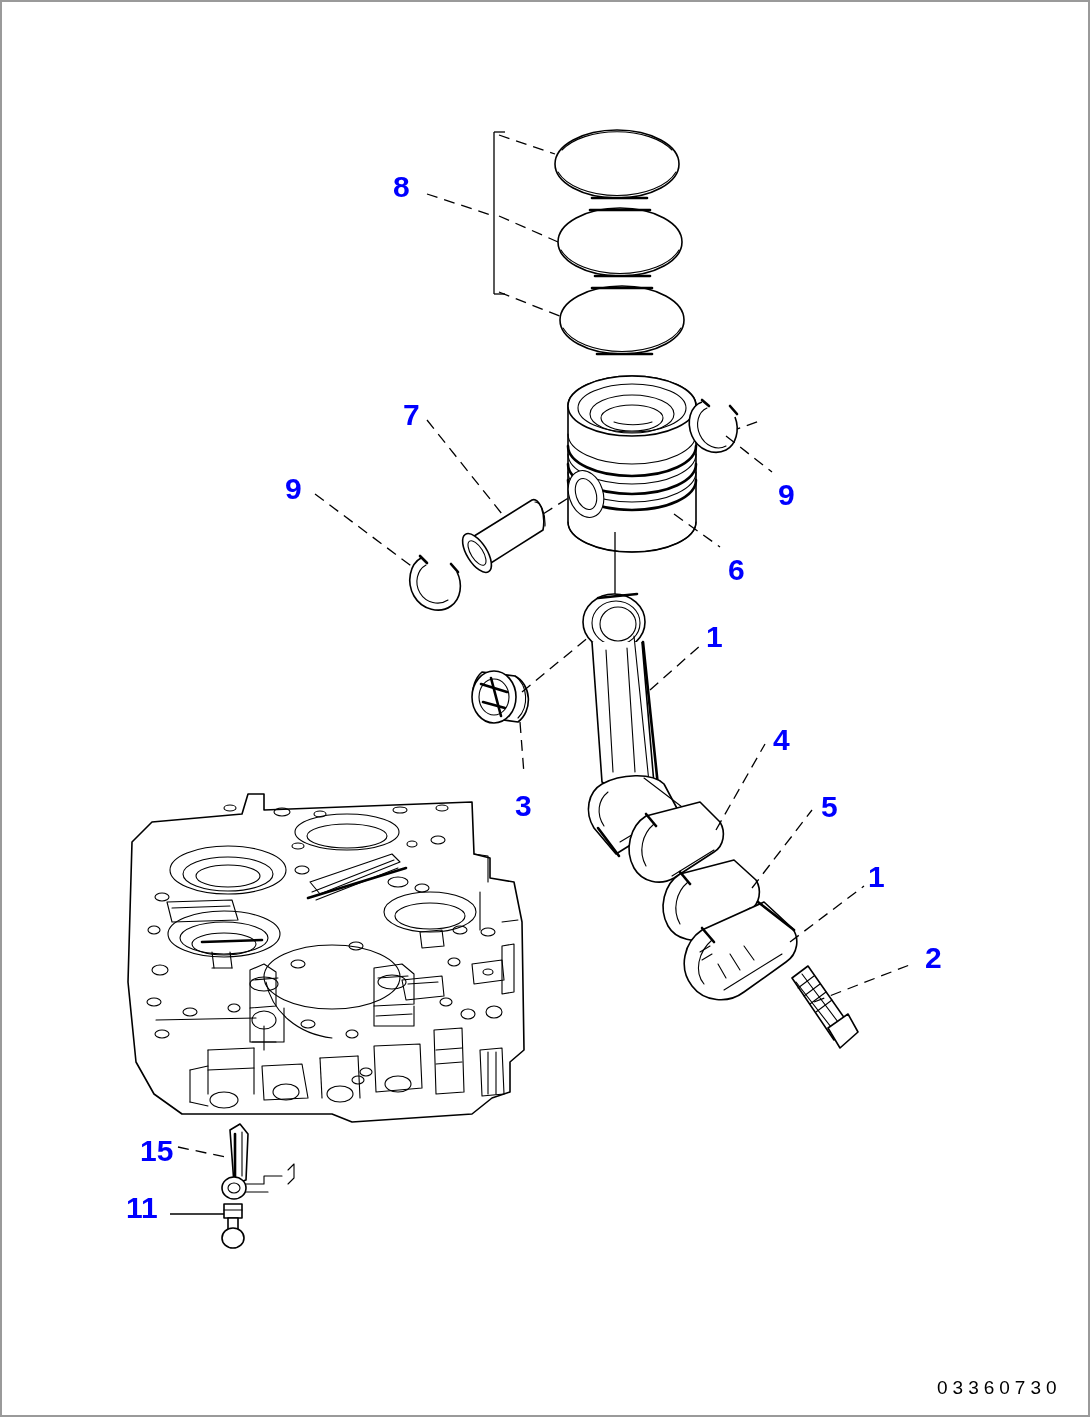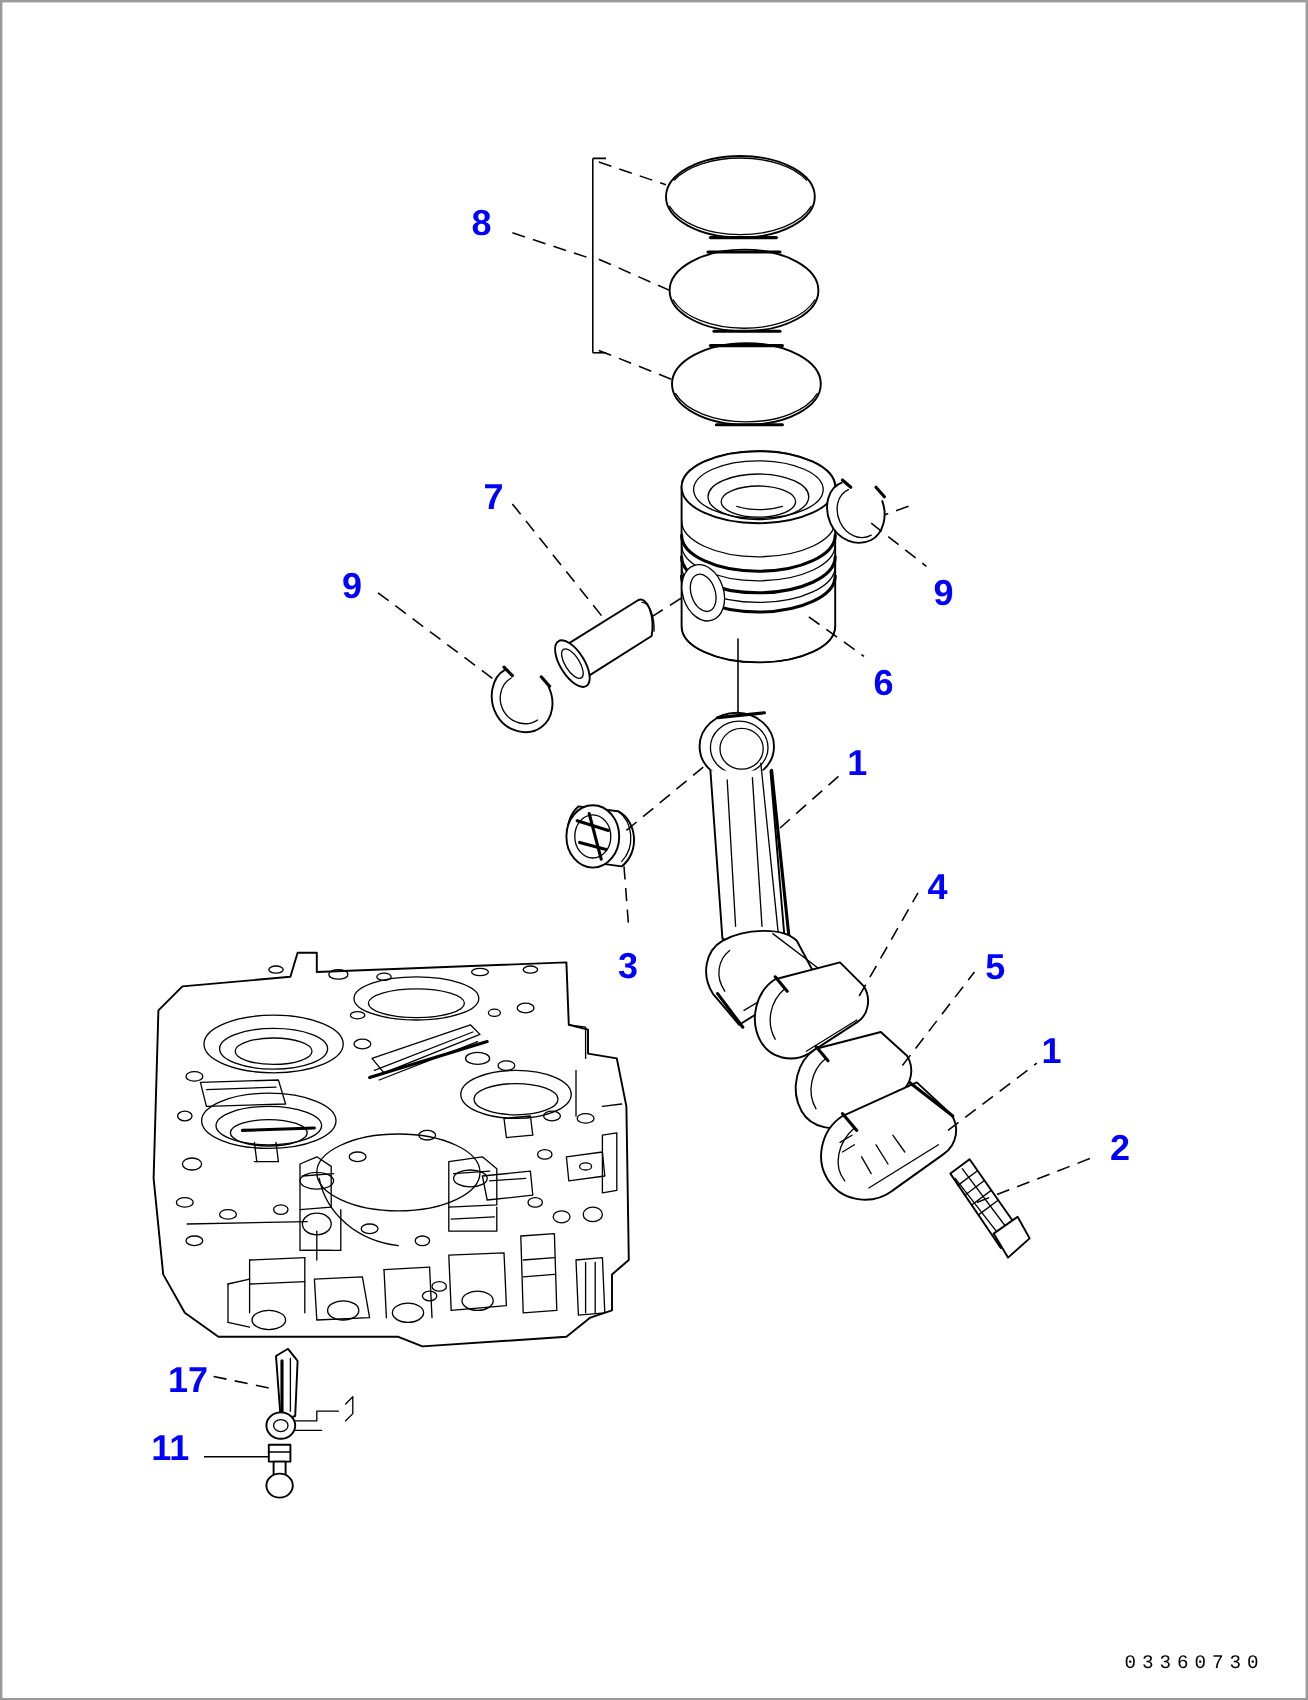--- a/index.html
+++ b/index.html
@@ -35,22 +35,22 @@
     font-weight: bold;
     font-size: 30px;
     line-height: 30px;
     letter-spacing: 0px;
     user-select: none;
     white-space: nowrap;
   }
   .dwg-number {
     position: absolute;
     color: #000000;
-    font-family: Liberation Mono, monospace;
-    font-size: 16px;
+    font-family: Liberation Sans, sans-serif;
+    font-size: 19px;
     letter-spacing: 5px;
     white-space: nowrap;
   }
 </style>
 </head>
 <body>
 
 <div id="page">
 
   <svg id="diagram-svg" viewBox="0 0 1090 1417" xmlns="http://www.w3.org/2000/svg">
@@ -449,18 +449,18 @@
   <div class="callout" style="left:401px; top:398px;">7</div>
   <div class="callout" style="left:283px; top:472px;">9</div>
   <div class="callout" style="left:776px; top:478px;">9</div>
   <div class="callout" style="left:726px; top:553px;">6</div>
   <div class="callout" style="left:704px; top:620px;">1</div>
   <div class="callout" style="left:513px; top:789px;">3</div>
   <div class="callout" style="left:771px; top:723px;">4</div>
   <div class="callout" style="left:819px; top:790px;">5</div>
   <div class="callout" style="left:866px; top:860px;">1</div>
   <div class="callout" style="left:923px; top:941px;">2</div>
-  <div class="callout" style="left:138px; top:1134px;">17</div>
+  <div class="callout" style="left:138px; top:1134px;">15</div>
   <div class="callout" style="left:124px; top:1191px;">11</div>
 
   <div class="dwg-number" style="left:935px; top:1375px;">03360730</div>
 
 </div>
 
 </body></html>

